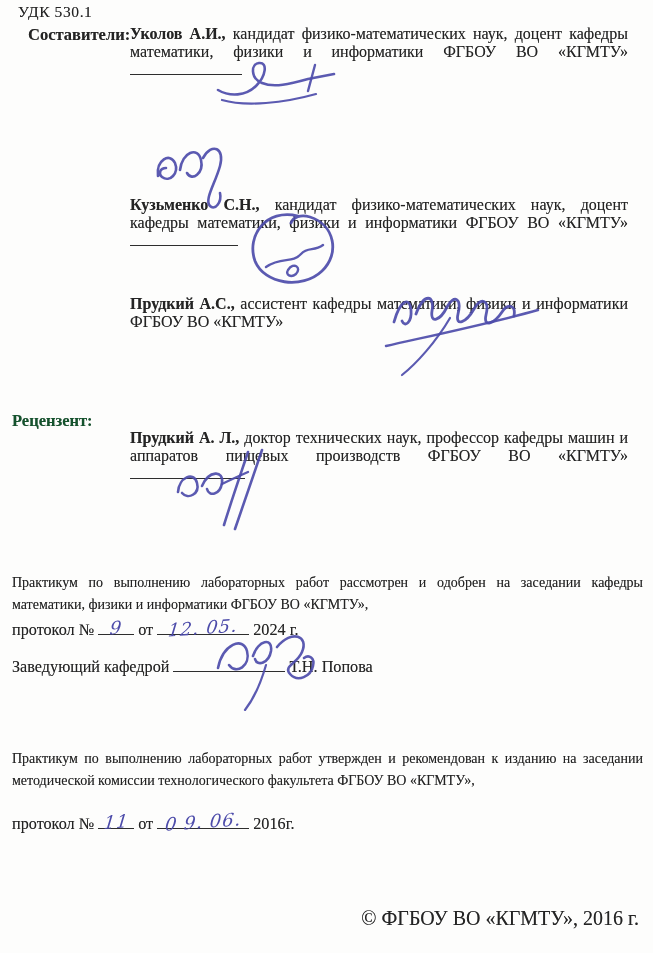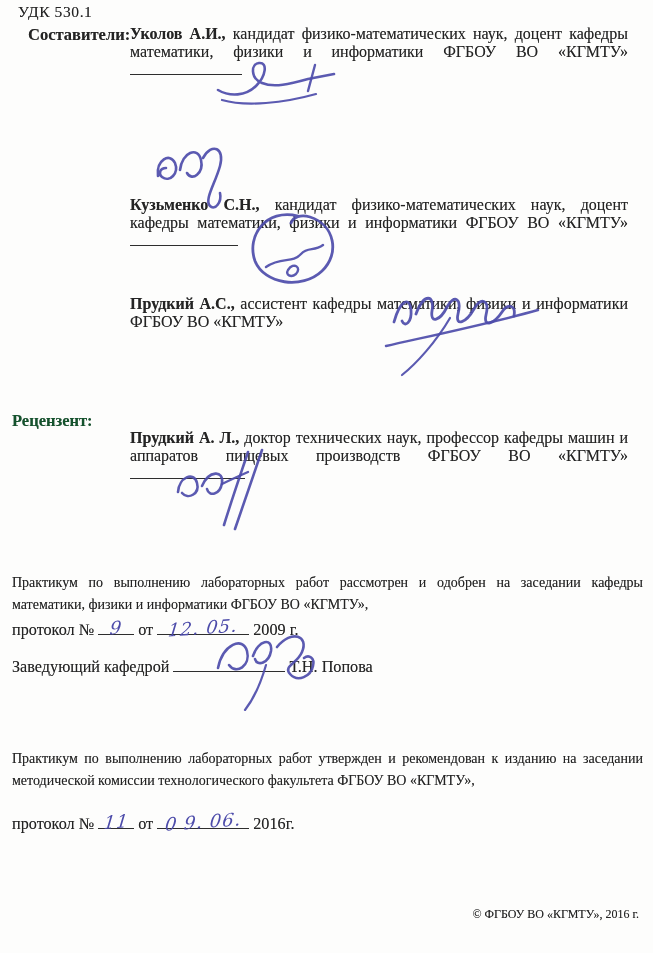--- a/index.html
+++ b/index.html
@@ -82,21 +82,21 @@
     font-size: 18px;
     color: var(--ink);
     transform: rotate(-4deg) skewX(-10deg);
     text-shadow: none;
     letter-spacing: 1px;
   }
   .head-line { top: 658px; left: 12px; font-size: 16.2px; }
   .head-blank { width: 112px; }
   .copyright {
     right: 14px; top: 907px;
-    font-size: 12px;
+    font-size: 20px;
   }
   .sig { position: absolute; pointer-events: none; }
   .sig path {
     fill: none;
     stroke: var(--ink);
     stroke-linecap: round;
     stroke-linejoin: round;
     opacity: 0.92;
   }
 </style>
@@ -120,21 +120,21 @@
 
   <p class="abs entry reviewer-entry"><span class="name">Прудкий А. Л.,</span> <span>доктор технических наук, профессор кафедры машин и аппаратов пищевых производств ФГБОУ ВО «КГМТУ»</span> <span class="blank-line w115"></span></p>
 
   <p class="abs para p1">Практикум по выполнению лабораторных работ рассмотрен и одобрен на заседании кафедры математики, физики и информатики ФГБОУ ВО «КГМТУ»,</p>
 
   <div class="abs proto">
     <span>протокол №</span>
     <span class="blank num"><span class="hand">9</span></span>
     <span>от</span>
     <span class="blank date"><span class="hand">12. 05.</span></span>
-    <span>2009 г.</span>
+    <span>2024 г.</span>
   </div>
 
   <div class="abs head-line">
     <span>Заведующий кафедрой</span>
     <span class="blank-line head-blank"></span>
     <span>Т.Н. Попова</span>
   </div>
 
   <p class="abs para p2">Практикум по выполнению лабораторных работ утвержден и рекомендован к изданию на заседании методической комиссии технологического факультета ФГБОУ ВО «КГМТУ»,</p>
 

